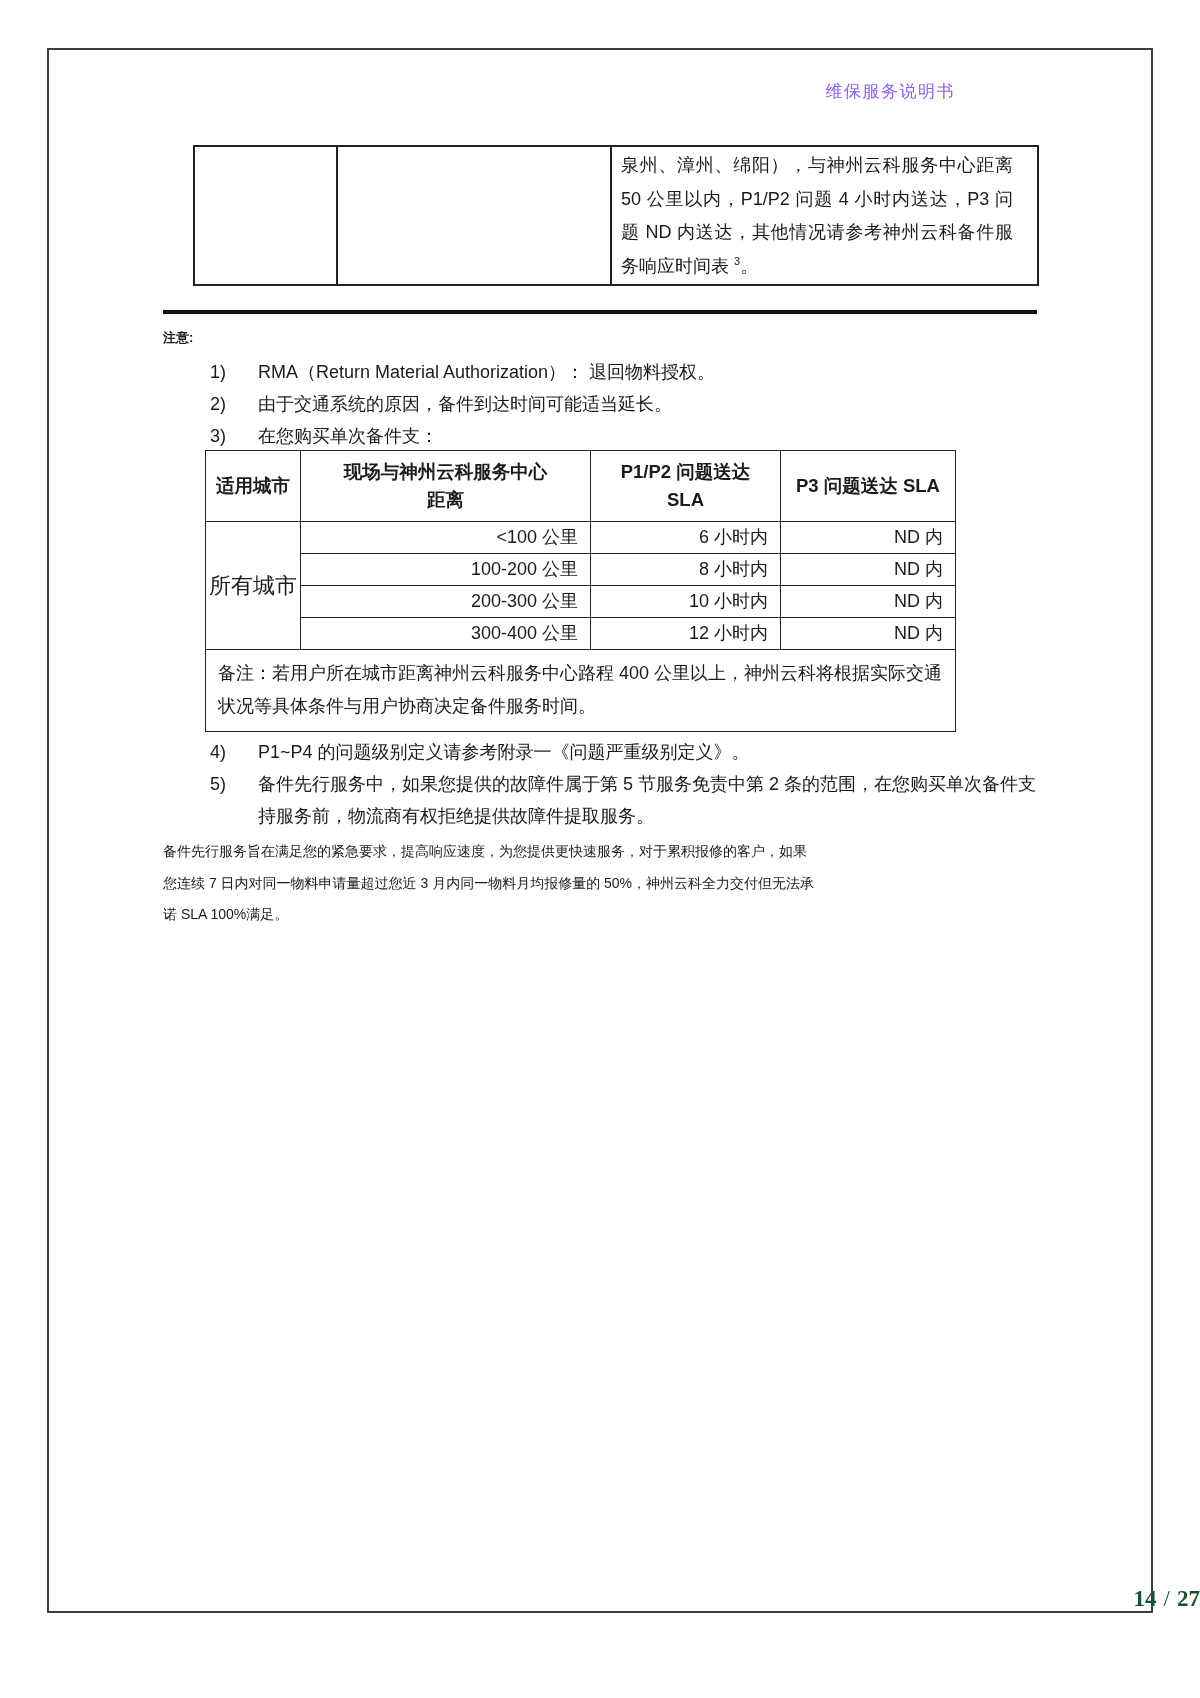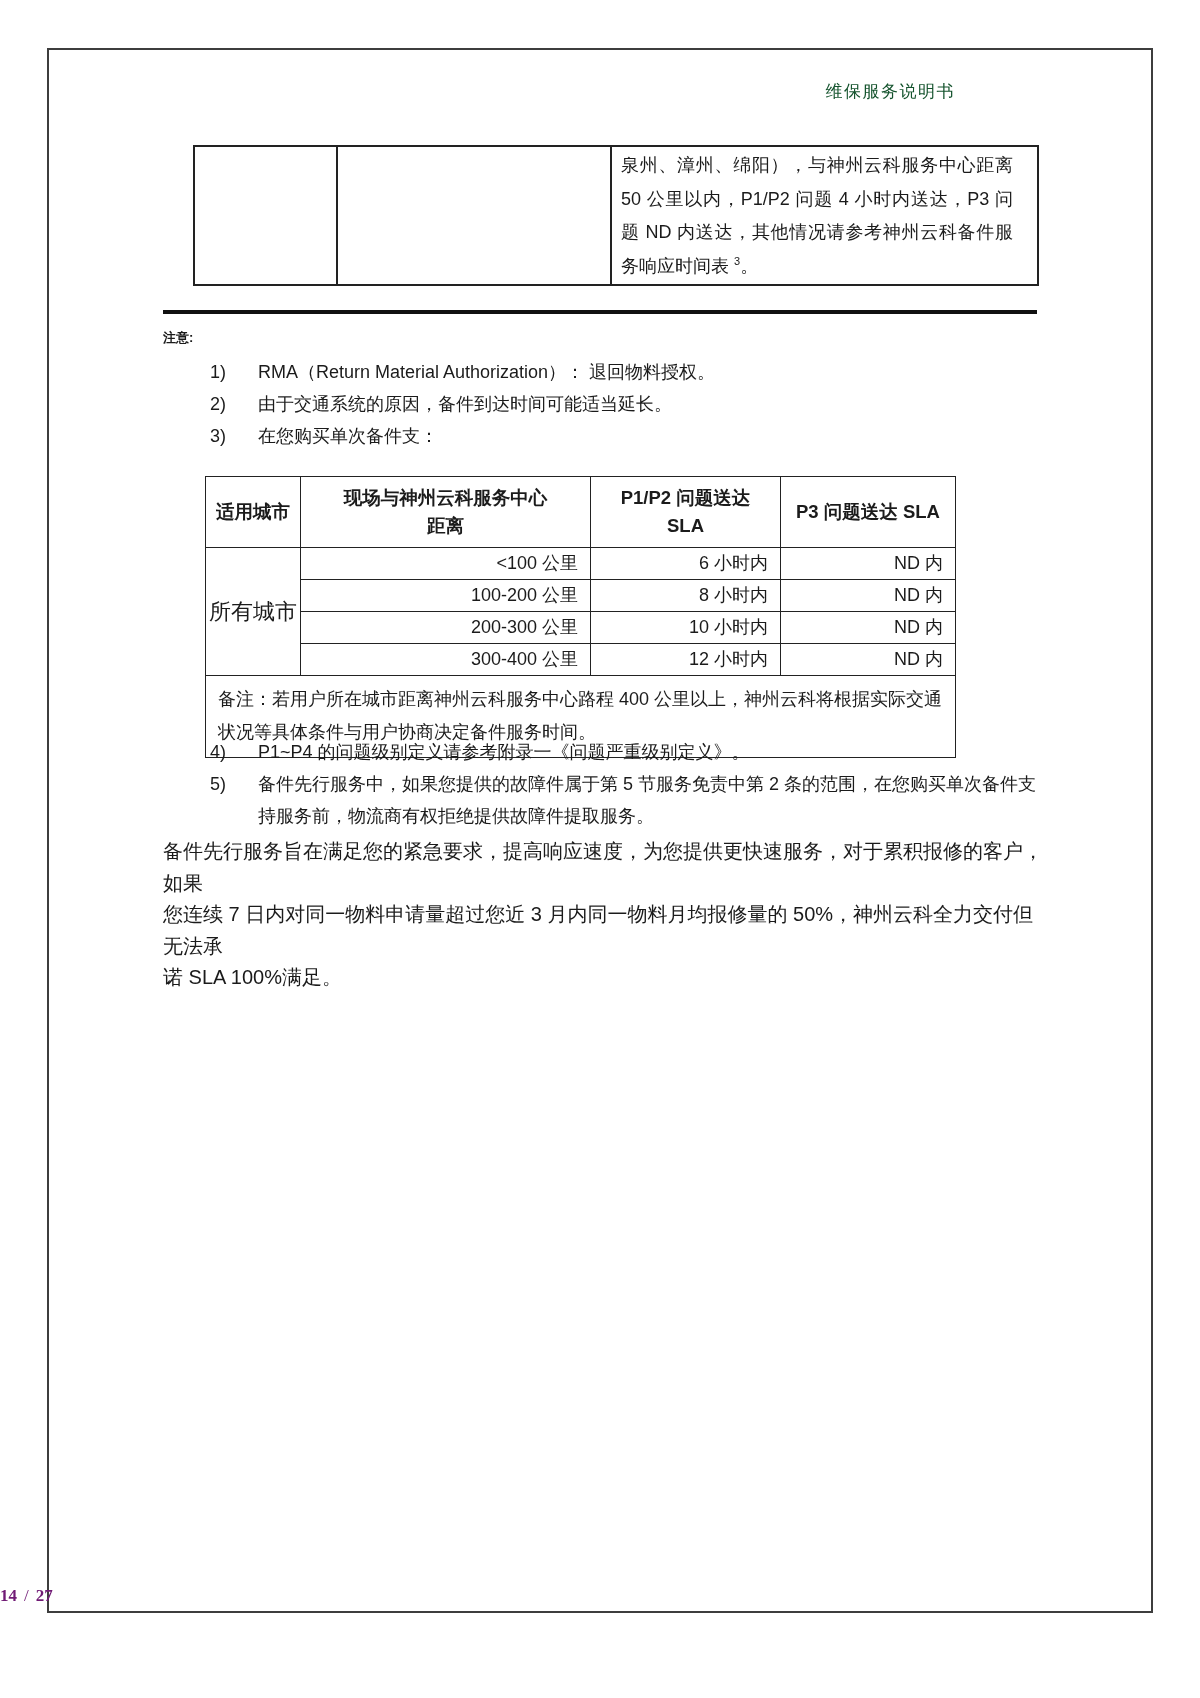--- a/index.html
+++ b/index.html
@@ -6,21 +6,21 @@
   .page {
     position:relative; width:1200px; height:1698px; background:#ffffff;
     font-family:"Liberation Sans", sans-serif; color:#1b1b1b; overflow:hidden;
   }
   .frame {
     position:absolute; left:47px; top:48px; width:1106px; height:1565px;
     box-sizing:border-box; border:2px solid #3d3d3d;
   }
   .header-title {
     position:absolute; top:80px; right:245px;
-    font-family:"Liberation Serif", serif; font-size:17px; letter-spacing:1.5px; color:#14532d;
+    font-family:"Liberation Serif", serif; font-size:17px; letter-spacing:1.5px; color:#8b5cf6;
   }
   
   .t1 {
     position:absolute; left:193px; top:145px; width:844px; height:141px;
     border-collapse:collapse; table-layout:fixed;
   }
   .t1 td { border:2px solid #222; vertical-align:top; }
   .t1 .c3 {
     padding:2px 24px 0 9px; font-size:18px; line-height:33.5px;
     text-align:justify; text-justify:inter-character;margin-top:12px;
@@ -29,38 +29,38 @@
   .rule { position:absolute; left:163px; top:310px; width:874px; height:4px; background:#111; }
   .notice { position:absolute; left:163px; top:329px; font-size:13px; font-weight:bold; }
   .li { position:absolute; left:210px; display:flex; font-size:18px; line-height:24px; }
   .li .num { width:48px; flex:0 0 48px; }
   .li .text { width:786px; }
   .li .text.multiline { white-space:pre-line; line-height:32px; margin-top:-4px; }
   .li1 { top:360px; } .li2 { top:392px; } .li3 { top:424px; }
   .li4 { top:740px; } .li5 { top:772px; }
   
   .t2 {
-    position:absolute; left:205px; top:476px; width:750px;
+    position:absolute; left:205px; top:450px; width:750px;
     border-collapse:collapse; table-layout:fixed; font-size:18px;
   }
   .t2 th, .t2 td { border:1.5px solid #222; }
   .t2 th {
     font-weight:bold; text-align:center; vertical-align:middle;
     padding:6px 4px; line-height:28px; white-space:pre-line; font-size:18.5px; height:58px;
   }
   .t2 td.data { padding:2px 12px; height:27px; line-height:27px; text-align:right; }
   .t2 td.city { text-align:center; vertical-align:middle; font-size:22px; }
   .t2 td.remark { padding:7px 4px 8px 12px; line-height:33px; white-space:pre-line; }
   .para {
     position:absolute; left:163px; top:836px; width:884px;
-    font-size:20px; line-height:31.5px; white-space:pre-line;
+    font-size:14px; line-height:31.5px; white-space:pre-line;
   }
   .footer {
-    position:absolute; left:0; top:1586px; width:100%; text-align:left;
-    font-family:"Liberation Serif", serif; font-size:17px; color:#701a75;
+    position:absolute; left:0; top:1586px; width:100%; text-align:right;
+    font-family:"Liberation Serif", serif; font-size:23px; color:#14532d;
   }
   .footer .num { font-weight:bold; }
   .footer .sep { padding:0 7px; font-weight:normal; }
 </style>
 </head>
 <body>
 
 <div class="page">
 
   <div class="frame"></div>

